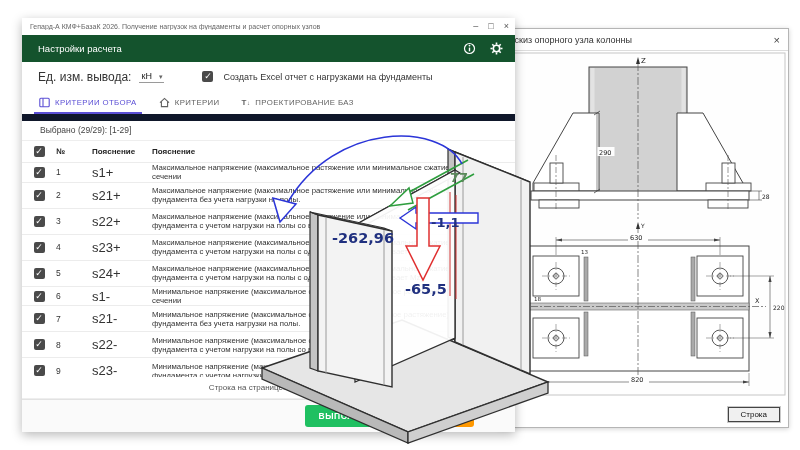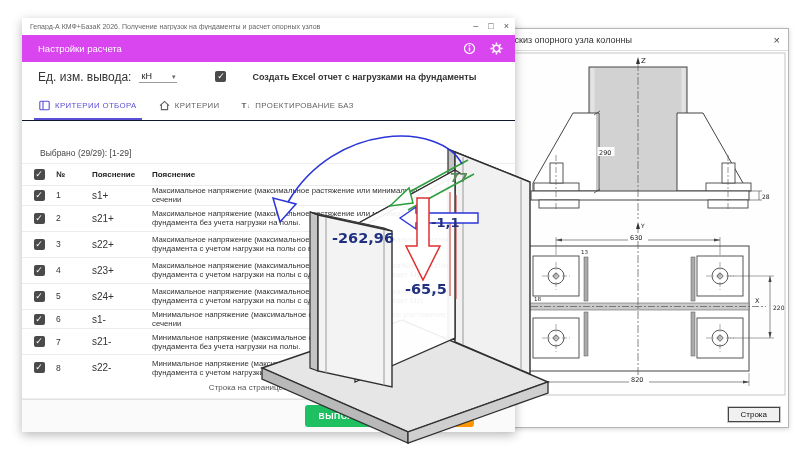--- a/index.html
+++ b/index.html
@@ -9,54 +9,54 @@
 
   
   .dialog { position:absolute; left:22px; top:18px; width:493px; height:414px;
             background:#fff; box-shadow:0 3px 10px rgba(0,0,0,.28); z-index:10;
             display:flex; flex-direction:column; }
   .titlebar { height:17px; display:flex; align-items:center; padding:0 6px 0 8px;
               background:#fff; }
   .titlebar .ttl { font-size:7px; color:#666; flex:1; white-space:nowrap; overflow:hidden; }
   .winbtns { display:flex; gap:10px; color:#555; font-size:9px; line-height:9px; }
   .winbtns span { cursor:default; }
-  .appbar { height:27px; background:#d946ef; display:flex; align-items:center;
+  .appbar { height:27px; background:#14532d; display:flex; align-items:center;
             padding:0 12px 0 16px; }
   .appbar .abttl { color:#fff; font-size:9.5px; flex:1; }
   .appbar svg { display:block; }
   .appbar .ic { margin-left:14px; }
 
   .unitsrow { height:29px; display:flex; align-items:center; padding:0 16px; gap:8px; }
   .unitsrow .lbl { font-size:12px; color:#333; }
-  .select { display:flex; align-items:flex-end; gap:20px; border-bottom:1px solid #9a9a9a;
+  .select { display:flex; align-items:flex-end; gap:7px; border-bottom:1px solid #9a9a9a;
             padding:1px 2px; font-size:9px; color:#222; }
   .select .caret { font-size:7px; color:#666; }
   .chk { width:11px; height:11px; background:#4a4a4a; border-radius:2px; color:#fff;
          font-size:9px; line-height:11px; text-align:center; flex:0 0 auto; }
-  .chklbl { font-size:9px; color:#333; margin-left:18px;font-weight:bold; }
-
-  .tabs { height:30px; display:flex; align-items:stretch; border-bottom:1px solid #0f172a;
+  .chklbl { font-size:9px; color:#333; margin-left:2px; }
+
+  .tabs { height:30px; display:flex; align-items:stretch; border-bottom:7px solid #0f172a;
           padding:0 6px; }
   .tab { display:flex; align-items:center; gap:5px; padding:0 11px; font-size:7.8px;
          letter-spacing:.4px; color:#616161; position:relative; white-space:nowrap; }
   .tab.active { color:#5b4fd5; }
   .tab.active::after { content:""; position:absolute; left:6px; right:6px; bottom:0;
                        height:2px; background:#5b4fd5; }
   .tab svg, .tab .tic { flex:0 0 auto; }
   .tic { font-size:8px; font-weight:bold; }
 
-  .selinfo { height:19px; line-height:19px; padding-left:18px; font-size:8.5px; color:#444;margin-top:23px; }
+  .selinfo { height:19px; line-height:19px; padding-left:18px; font-size:8.5px; color:#444; }
 
   .tbl { flex:1; display:flex; flex-direction:column; overflow:hidden;
          border-top:1px solid #eee; }
   .trow { display:flex; align-items:center; border-bottom:1px solid #ececec; }
   .trow.head { min-height:22px; }
   .trow .c-chk { width:34px; display:flex; justify-content:center; flex:0 0 auto; }
   .trow .c-num { width:36px; font-size:8.5px; color:#333; flex:0 0 auto; }
-  .trow .c-cri { width:60px; font-size:10px; color:#333; flex:0 0 auto; }
+  .trow .c-cri { width:60px; font-size:13px; color:#333; flex:0 0 auto; }
   .trow .c-des { flex:1; font-size:7.8px; color:#333; line-height:1.2; padding-right:8px; }
   .trow.head .c-num, .trow.head .c-cri, .trow.head .c-des { font-weight:bold; font-size:8px; color:#222; }
   .r1l { min-height:18px; } .r2l { min-height:26px; }
 
   .pgrow { height:22px; display:flex; align-items:center; justify-content:flex-end;
            gap:16px; padding-right:14px; font-size:8px; color:#555;
            border-bottom:1px solid #eee; }
   .pgrow .pgic { color:#757575; font-size:9px; letter-spacing:1px; }
   .pgrow .gap { width:18px; }
 

